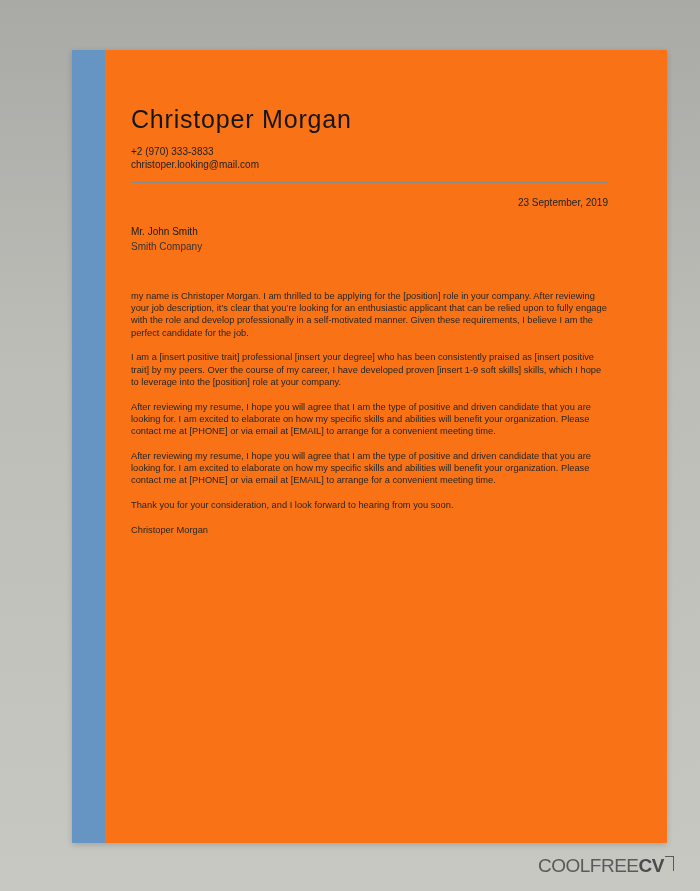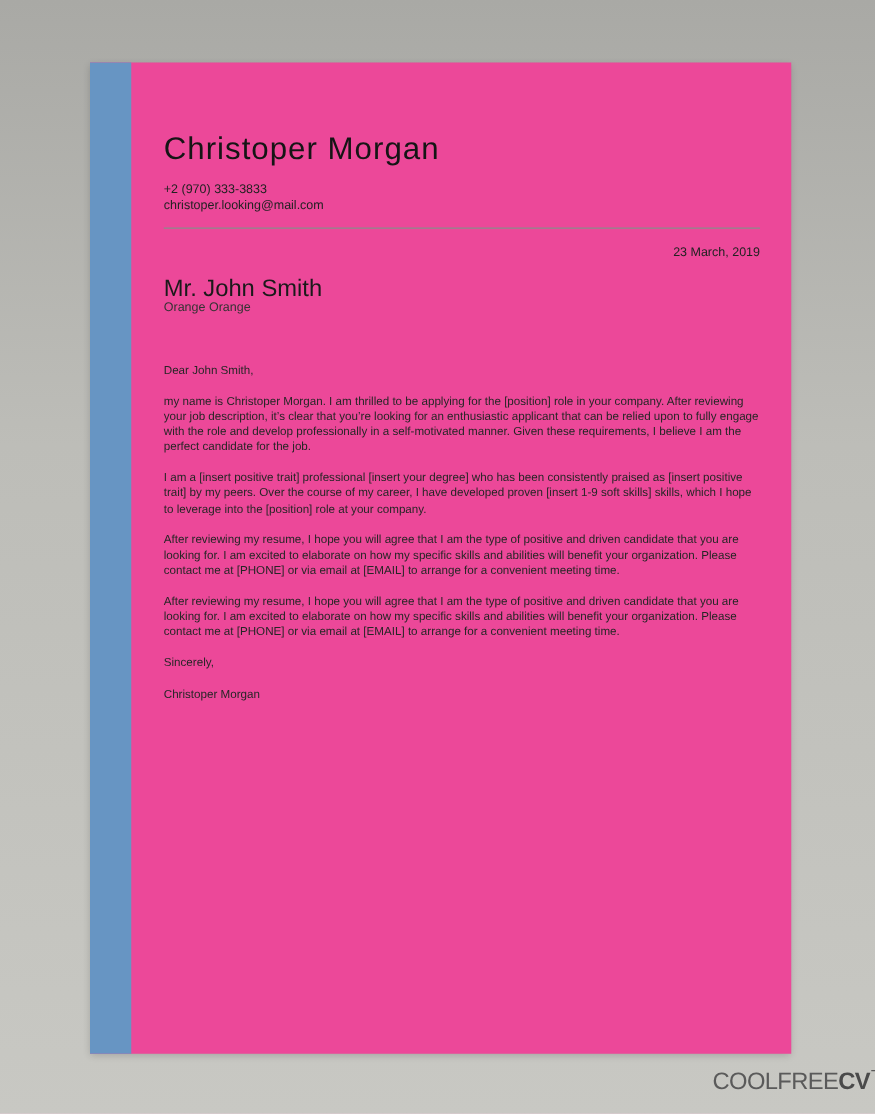--- a/index.html
+++ b/index.html
@@ -1,57 +1,56 @@
 <!DOCTYPE html>
 <html><head>
 <meta charset="utf-8">
 <style>
   html,body{margin:0;padding:0;}
   body{width:700px;height:891px;background:linear-gradient(180deg,#a9a9a5 0%,#bdbdb8 40%,#c8c8c3 100%);position:relative;overflow:hidden;font-family:"Liberation Sans",sans-serif;}
-  .page{position:absolute;left:72px;top:50px;width:561px;height:793px;background:#ec4899;box-shadow:0 2px 6px rgba(0,0,0,0.18);}
+  .page{position:absolute;left:72px;top:50px;width:561px;height:793px;background:#f97316;box-shadow:0 2px 6px rgba(0,0,0,0.18);padding-left:34px;}
   .sidebar{position:absolute;left:0;top:0;width:33px;height:100%;background:#6795c3;}
   .content{position:absolute;left:59px;top:0;width:477px;}
   .name{position:absolute;top:55px;left:0;font-size:25px;letter-spacing:0.8px;color:#151515;white-space:nowrap;}
   .contact{position:absolute;top:95px;left:0;font-size:10px;line-height:13px;color:#222;}
   .rule{position:absolute;top:132px;left:0;width:477px;height:1px;background:#8a8a8a;}
   .date{position:absolute;top:147px;right:0;font-size:10px;color:#222;}
   .recipient{position:absolute;top:173px;left:0;}
-  .recipient .rname{font-size:19px;color:#1a1a1a;line-height:17px;}
+  .recipient .rname{font-size:10px;color:#1a1a1a;line-height:17px;}
   .recipient .rcomp{font-size:10px;color:#333;line-height:13px;}
   .body{position:absolute;top:240px;left:0;width:477px;font-size:9.3px;line-height:12.2px;color:#262626;}
   .body p{margin:0 0 12.6px 0;}
-  .brand{position:absolute;left:538px;top:855px;font-size:19px;letter-spacing:-0.5px;color:#5a5a5a;white-space:nowrap;margin-left:32px;}
+  .brand{position:absolute;left:538px;top:855px;font-size:19px;letter-spacing:-0.5px;color:#5a5a5a;white-space:nowrap;}
   .brand .thin{font-weight:normal;}
   .brand .bold{font-weight:bold;color:#4a4a4a;}
   .brand .corner{position:absolute;right:-10px;top:1px;width:8px;height:14px;border-top:1px solid #5a5a5a;border-right:1px solid #5a5a5a;}
 </style>
 </head>
 <body>
 
 <div class="page">
   <div class="sidebar"></div>
   <div class="content">
     <div class="name">Christoper Morgan</div>
     <div class="contact">
       <div>+2 (970) 333-3833</div>
       <div>christoper.looking@mail.com</div>
     </div>
     <div class="rule"></div>
-    <div class="date">23 March, 2019</div>
+    <div class="date">23 September, 2019</div>
     <div class="recipient">
       <div class="rname">Mr. John Smith</div>
-      <div class="rcomp">Orange Orange</div>
+      <div class="rcomp">Smith Company</div>
     </div>
     <div class="body">
-      <p>Dear John Smith,</p>
       <p>my name is Christoper Morgan. I am thrilled to be applying for the [position] role in your company. After reviewing your job description, it’s clear that you’re looking for an enthusiastic applicant that can be relied upon to fully engage with the role and develop professionally in a self-motivated manner. Given these requirements, I believe I am the perfect candidate for the job.</p>
       <p>I am a [insert positive trait] professional [insert your degree] who has been consistently praised as [insert positive trait] by my peers. Over the course of my career, I have developed proven [insert 1-9 soft skills] skills, which I hope to leverage into the [position] role at your company.</p>
       <p>After reviewing my resume, I hope you will agree that I am the type of positive and driven candidate that you are looking for. I am excited to elaborate on how my specific skills and abilities will benefit your organization. Please contact me at [PHONE] or via email at [EMAIL] to arrange for a convenient meeting time.</p>
       <p>After reviewing my resume, I hope you will agree that I am the type of positive and driven candidate that you are looking for. I am excited to elaborate on how my specific skills and abilities will benefit your organization. Please contact me at [PHONE] or via email at [EMAIL] to arrange for a convenient meeting time.</p>
-      <p>Sincerely,</p>
+      <p>Thank you for your consideration, and I look forward to hearing from you soon.</p>
       <p>Christoper Morgan</p>
     </div>
   </div>
 </div>
 
 <div class="brand">
   <span class="thin">COOLFREE</span><span class="bold">CV</span>
   <span class="corner"></span>
 </div>
 

